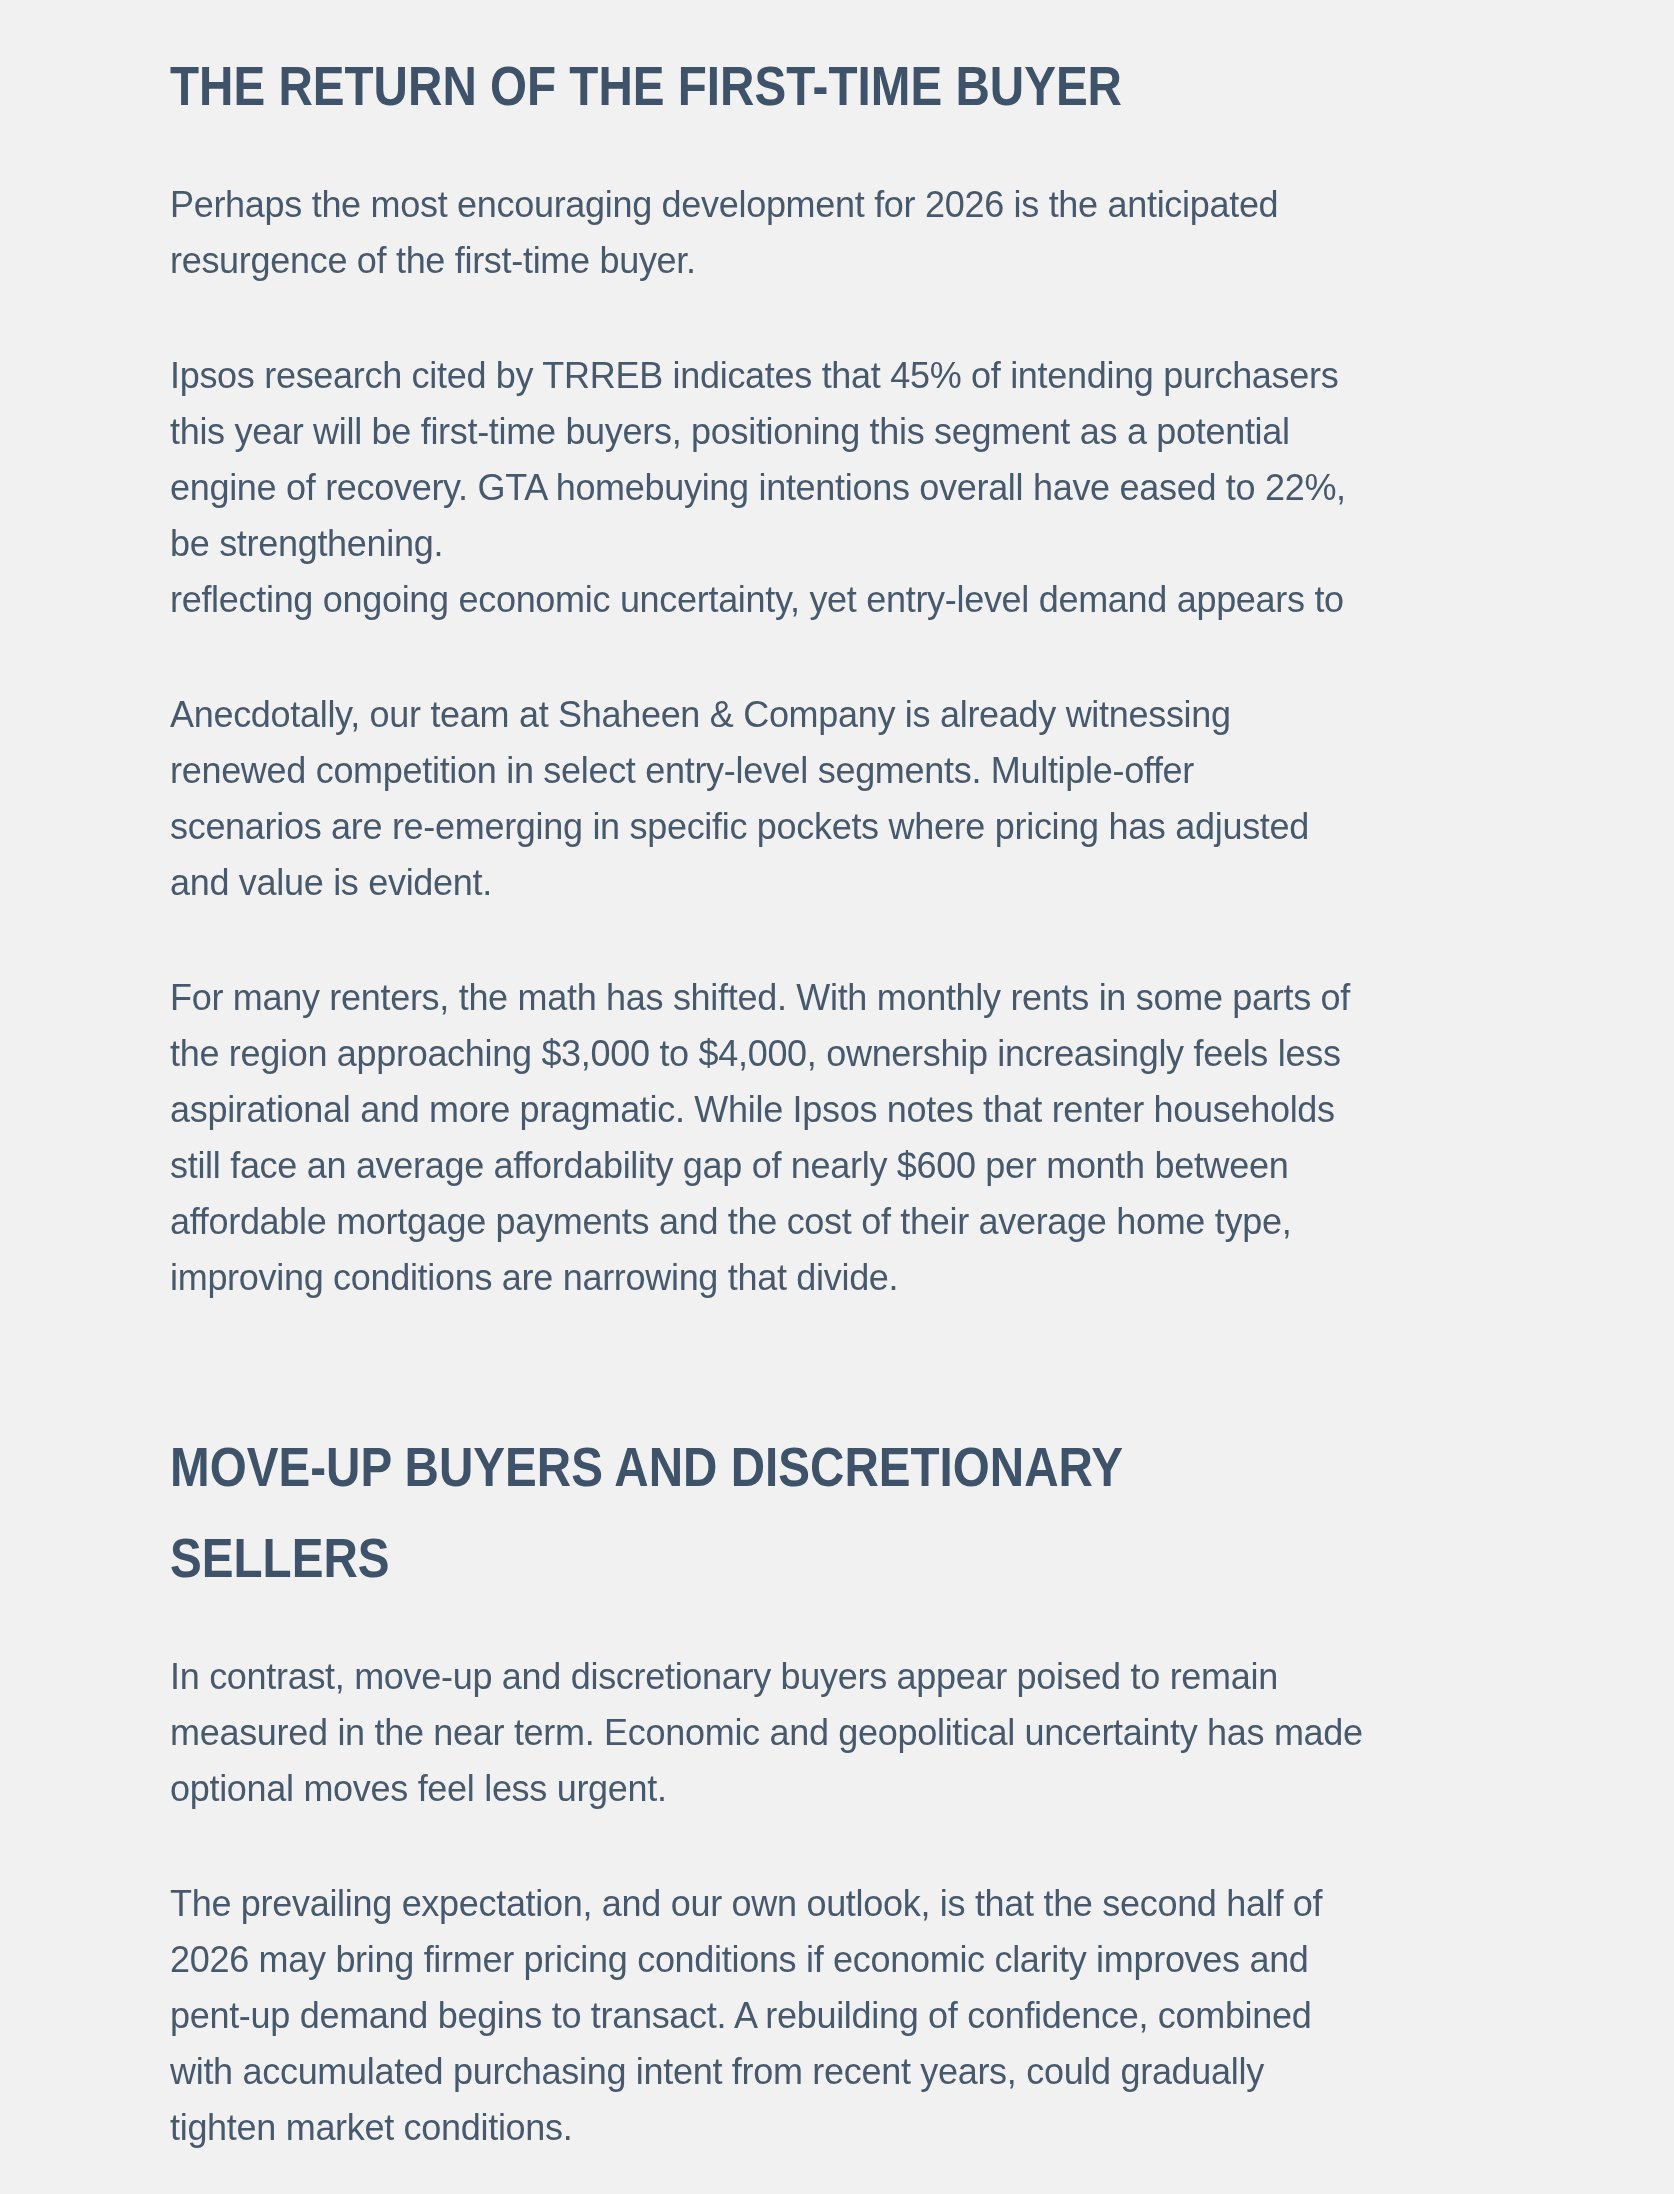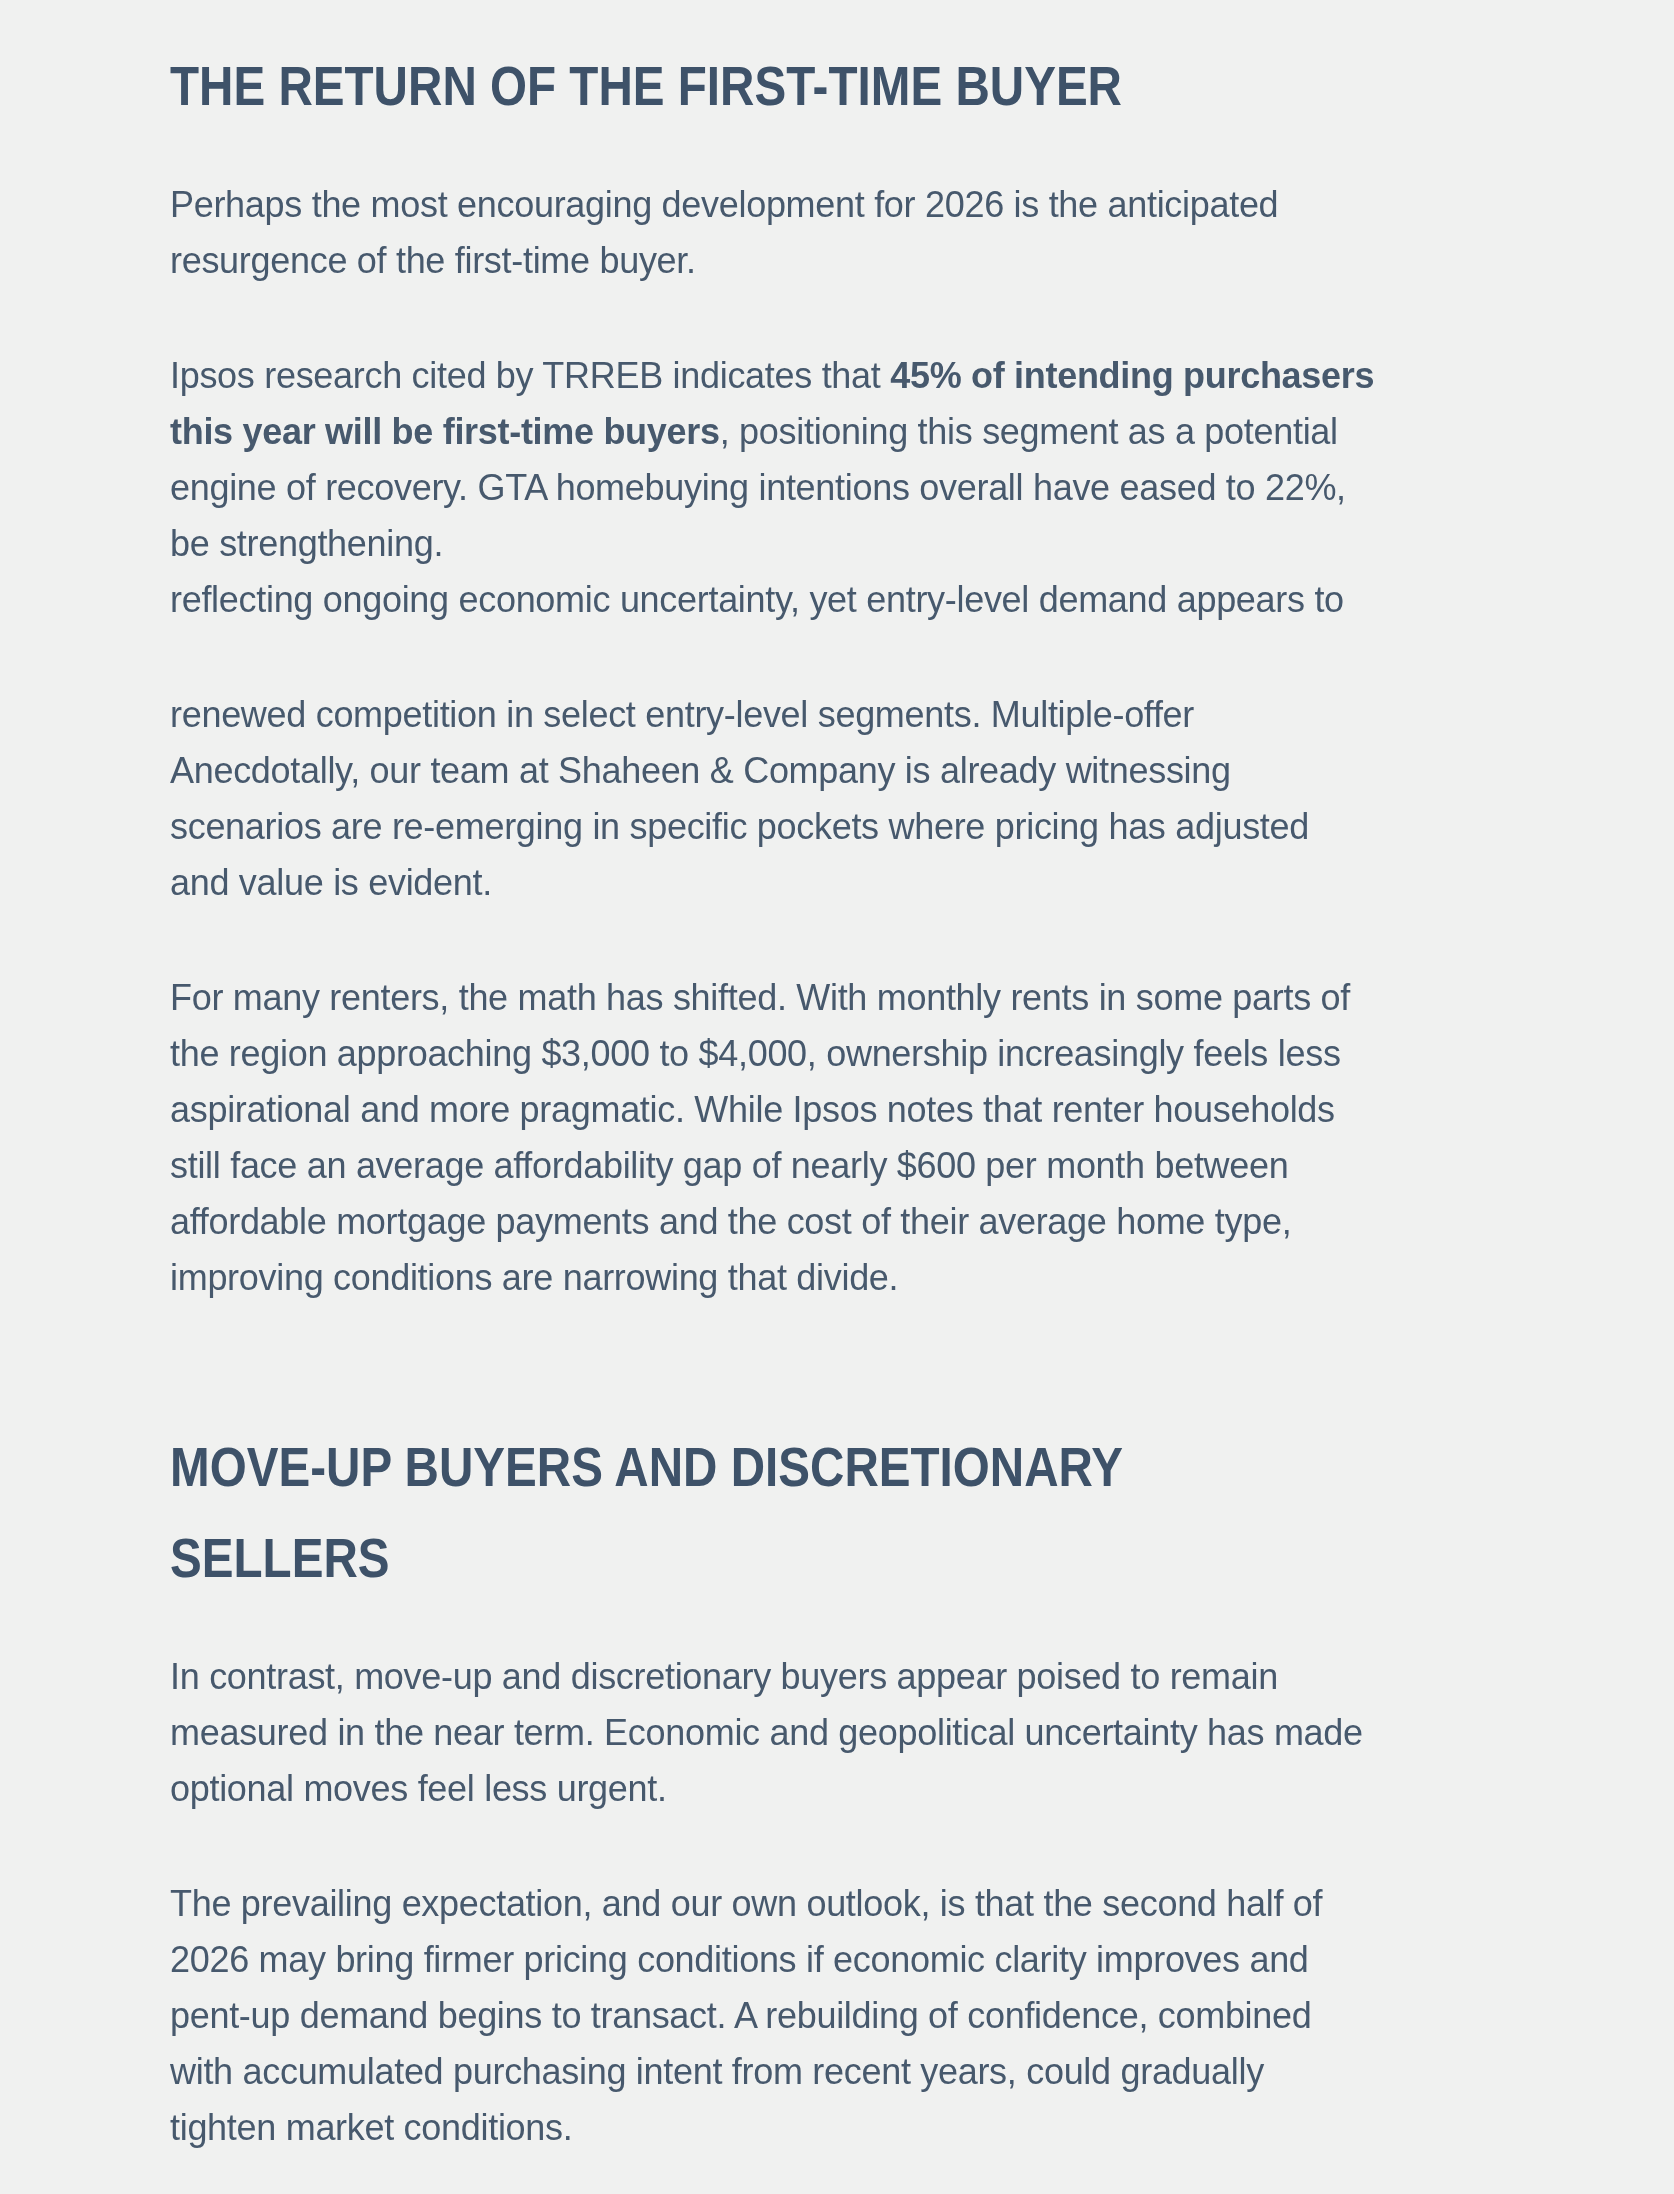--- a/index.html
+++ b/index.html
@@ -33,21 +33,21 @@
   }
   .para {
     margin: 0 0 59px 0;
     font-size: 36px;
     line-height: 56px;
     letter-spacing: -0.3px;
   }
   .para:last-child { margin-bottom: 0; }
   .text-line { display: block; white-space: nowrap; }
   .text-run { font-weight: 400; }
-  strong.text-run { font-weight: 700; }
+  strong.text-run { font-weight: 400; }
 </style>
 </head>
 <body>
 
 <main class="page">
 
 <section>
       <h1 class="section-heading">
         <span class="heading-line">THE RETURN OF THE FIRST-TIME BUYER</span>
       </h1>
@@ -56,22 +56,22 @@
         <span class="text-line"><span class="text-run">resurgence of the first-time buyer.</span></span>
       </p>
       <p class="para">
         <span class="text-line"><span class="text-run">Ipsos research cited by TRREB indicates that </span><strong class="text-run">45% of intending purchasers</strong></span>
         <span class="text-line"><strong class="text-run">this year will be first-time buyers</strong><span class="text-run">, positioning this segment as a potential</span></span>
         <span class="text-line"><span class="text-run">engine of recovery. GTA homebuying intentions overall have eased to 22%,</span></span>
         <span class="text-line"><span class="text-run">be strengthening.</span></span>
         <span class="text-line"><span class="text-run">reflecting ongoing economic uncertainty, yet entry-level demand appears to</span></span>
       </p>
       <p class="para">
+        <span class="text-line"><span class="text-run">Anecdotally, our team at Shaheen &amp; Company is already witnessing</span></span>
         <span class="text-line"><span class="text-run">renewed competition in select entry-level segments. Multiple-offer</span></span>
-        <span class="text-line"><span class="text-run">Anecdotally, our team at Shaheen &amp; Company is already witnessing</span></span>
         <span class="text-line"><span class="text-run">scenarios are re-emerging in specific pockets where pricing has adjusted</span></span>
         <span class="text-line"><span class="text-run">and value is evident.</span></span>
       </p>
       <p class="para">
         <span class="text-line"><span class="text-run">For many renters, the math has shifted. With monthly rents in some parts of</span></span>
         <span class="text-line"><span class="text-run">the region approaching $3,000 to $4,000, ownership increasingly feels less</span></span>
         <span class="text-line"><span class="text-run">aspirational and more pragmatic. While Ipsos notes that renter households</span></span>
         <span class="text-line"><span class="text-run">still face an average affordability gap of nearly $600 per month between</span></span>
         <span class="text-line"><span class="text-run">affordable mortgage payments and the cost of their average home type,</span></span>
         <span class="text-line"><span class="text-run">improving conditions are narrowing that divide.</span></span>

